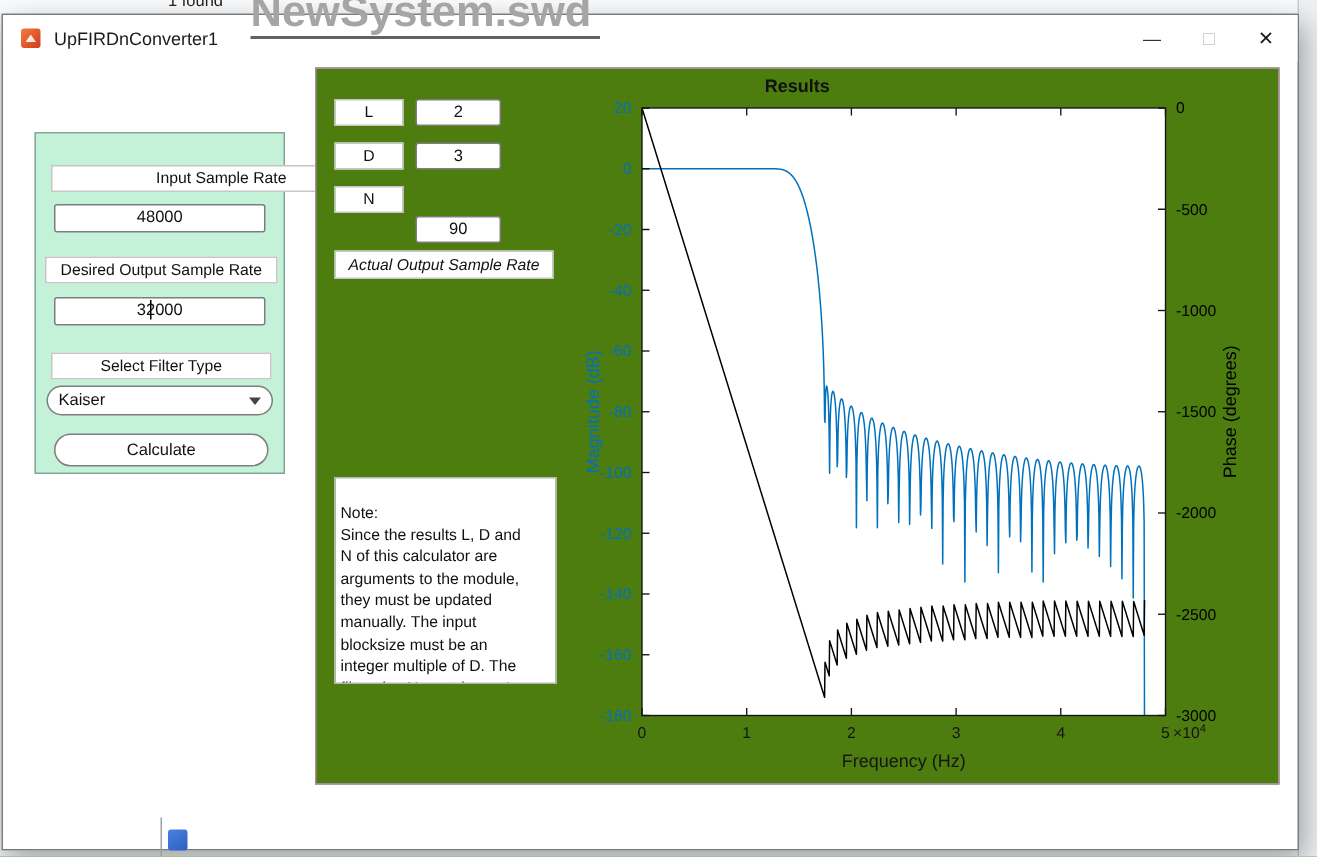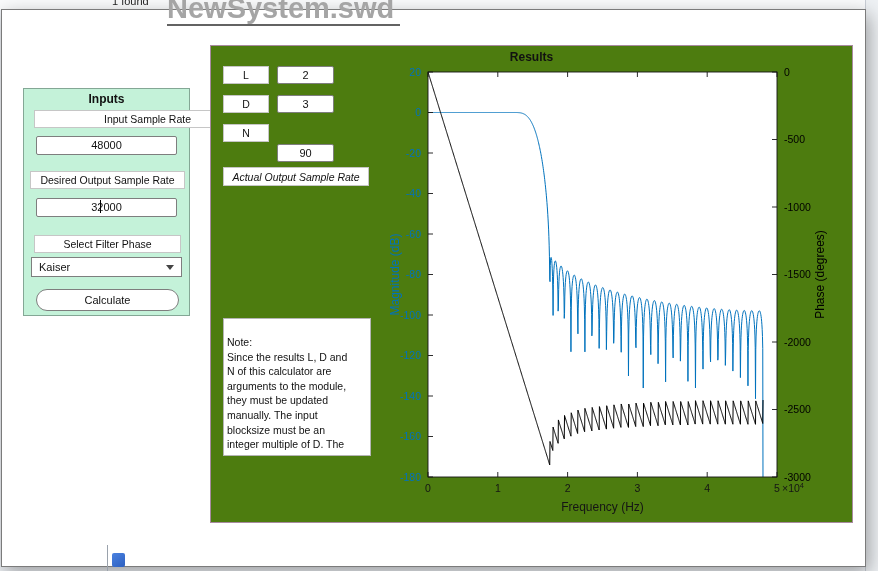--- a/index.html
+++ b/index.html
@@ -42,21 +42,21 @@
 
   
   .inputs-panel{position:absolute;left:21px;top:78px;width:165px;height:226px;background:#c4f2d9;
                 border:1px solid #84a795;}
   .panel-title{position:absolute;left:0;top:3px;width:100%;text-align:center;
                font-size:12px;font-weight:bold;color:#111;}
   .field-wrap{position:absolute;}
   .field-wrap input{width:100%;height:100%;box-sizing:border-box;background:#fff;border:1px solid #7e7e7e;
                     border-radius:2px;font-family:"Liberation Sans", sans-serif;font-size:11px;text-align:center;color:#111;}
   .caret{position:absolute;left:calc(50% - 7px);top:3px;width:1px;height:13px;background:#000;}
-  .dropdown{position:absolute;background:#fff;border:1px solid #7e7e7e;border-radius:0;font-size:11px;color:#111;
+  .dropdown{position:absolute;background:#fff;border:1px solid #7e7e7e;border-radius:10px;font-size:11px;color:#111;
             display:flex;align-items:center;padding-left:7px;}
   .chev{position:absolute;right:7px;top:50%;margin-top:-2px;width:0;height:0;
         border-left:4px solid transparent;border-right:4px solid transparent;border-top:5px solid #444;}
   .calc-btn{position:absolute;background:#fff;border:1px solid #7e7e7e;border-radius:11px;font-size:11px;color:#111;
             display:flex;align-items:center;justify-content:center;cursor:default;}
 
   
   .results-panel{position:absolute;left:208px;top:35px;width:641px;height:476px;background:#4d7c0f;
                  border:1px solid #a88aa0;}
   .note-box{position:absolute;left:12px;top:272px;width:148px;height:138px;background:#fff;border:1px solid #b5b5b5;
@@ -73,38 +73,45 @@
 
   <div class="bg-top"></div>
   <div class="bg-found">1 found</div>
   <div class="bg-heading">NewSystem.swd</div>
   <div class="bg-right-strip"></div>
   <div class="bg-bottom-line"></div>
   <div class="bg-bottom-icon"></div>
 
   <div class="dialog">
 
+    <div class="titlebar">
+      <span class="app-icon"></span>
+      <span class="win-title">UpFIRDnConverter1</span>
+      <span class="tb-spacer"></span>
+      <span class="win-btn min">—</span>
+      <span class="win-btn max">□</span>
+      <span class="win-btn close">✕</span>
+    </div>
 
     <div class="inputs-panel">
-      <div class="panel-title">Inputs</div>
 
       <div class="wlabel" style="left:10px;top:21px;width:145px;height:16px;padding-left:40px;">Input Sample Rate</div>
 
       <div class="field-wrap" style="left:12px;top:46px;width:141px;height:19px;">
         <input type="text" value="48000" style="">
       </div>
 
       <div class="wlabel" style="left:6px;top:82px;width:153px;height:16px;">Desired Output Sample Rate</div>
 
       <div class="field-wrap" style="left:12px;top:108px;width:141px;height:19px;">
         <input type="text" value="32000" style="">
         <span class="caret"></span>
       </div>
 
-      <div class="wlabel" style="left:10px;top:146px;width:145px;height:16px;">Select Filter Phase</div>
+      <div class="wlabel" style="left:10px;top:146px;width:145px;height:16px;">Select Filter Type</div>
 
       <div class="dropdown" style="left:7px;top:168px;width:151px;height:20px;box-sizing:border-box;">
         <span>Kaiser</span>
         <span class="chev"></span>
       </div>
 
       <div class="calc-btn" style="left:12px;top:200px;width:141px;height:20px;">Calculate</div>
     </div>
 
     <div class="results-panel">

